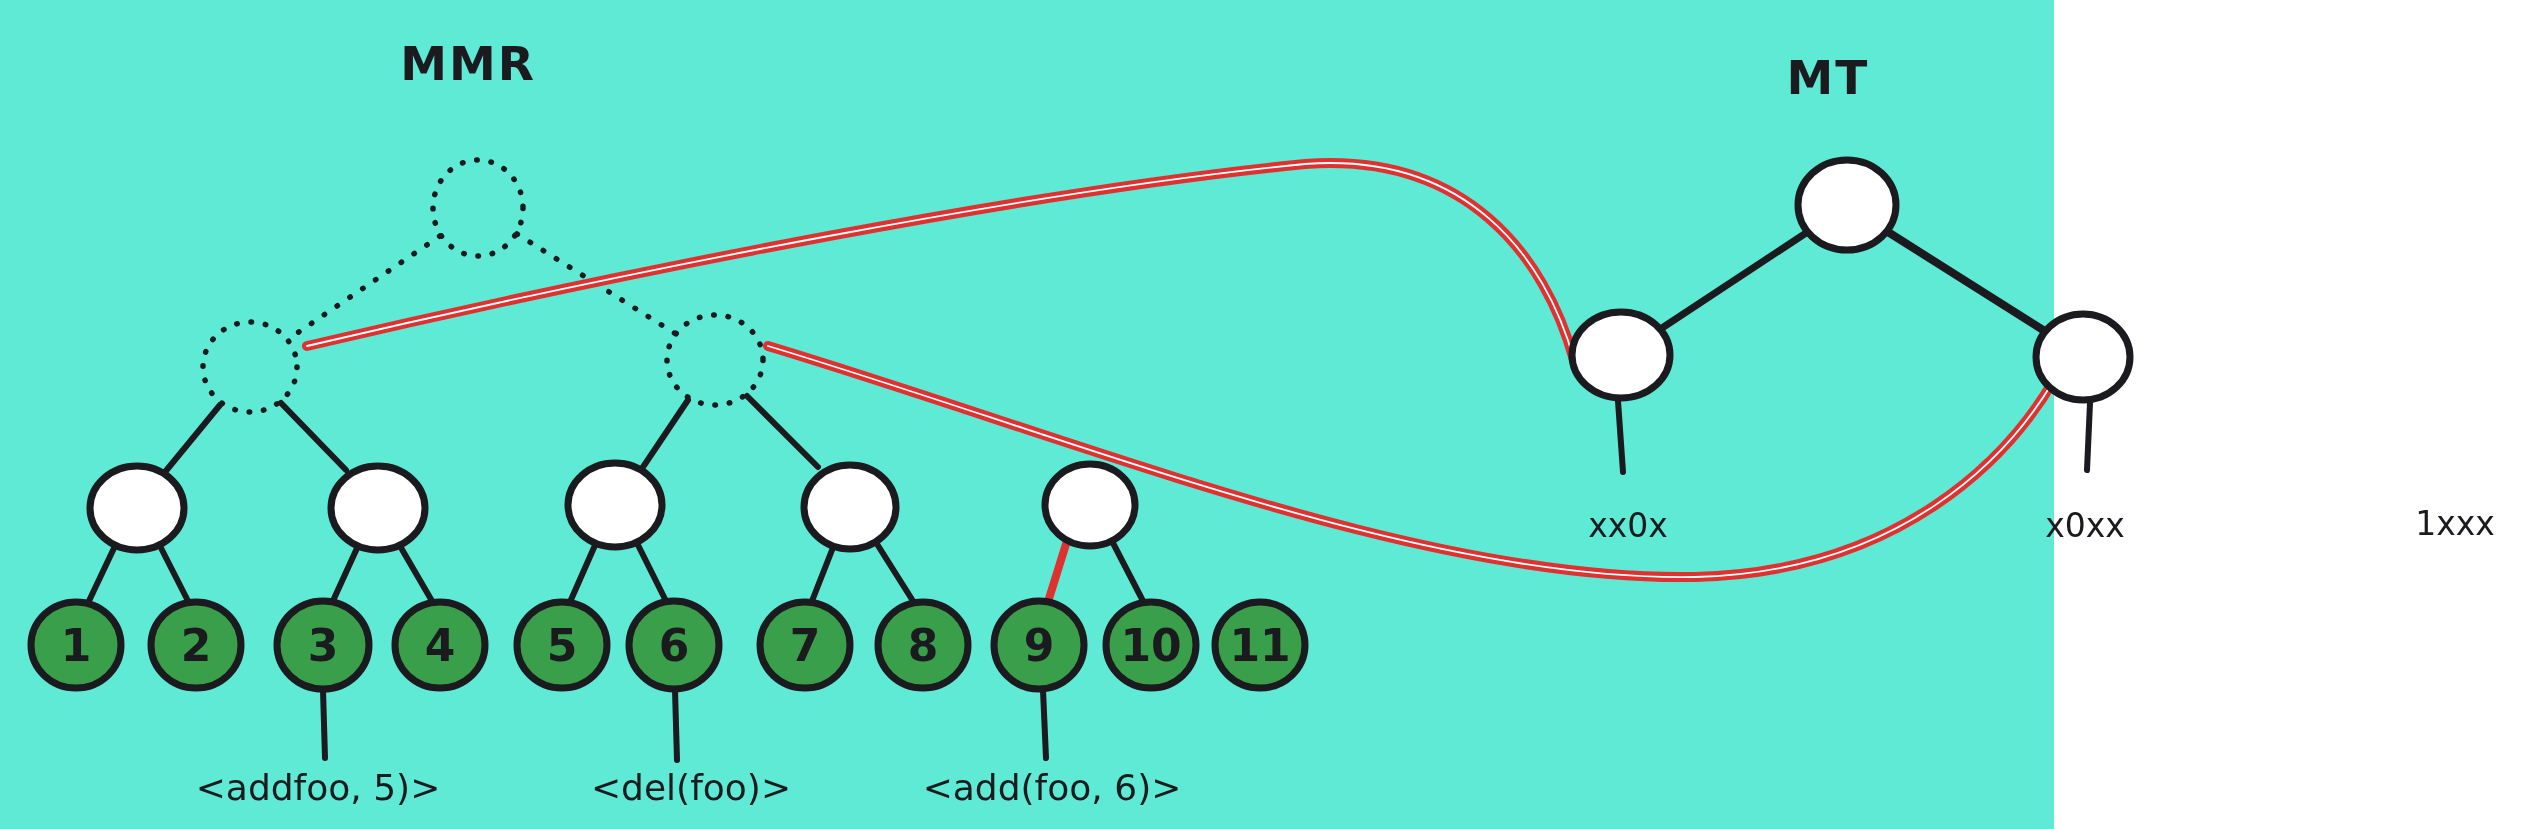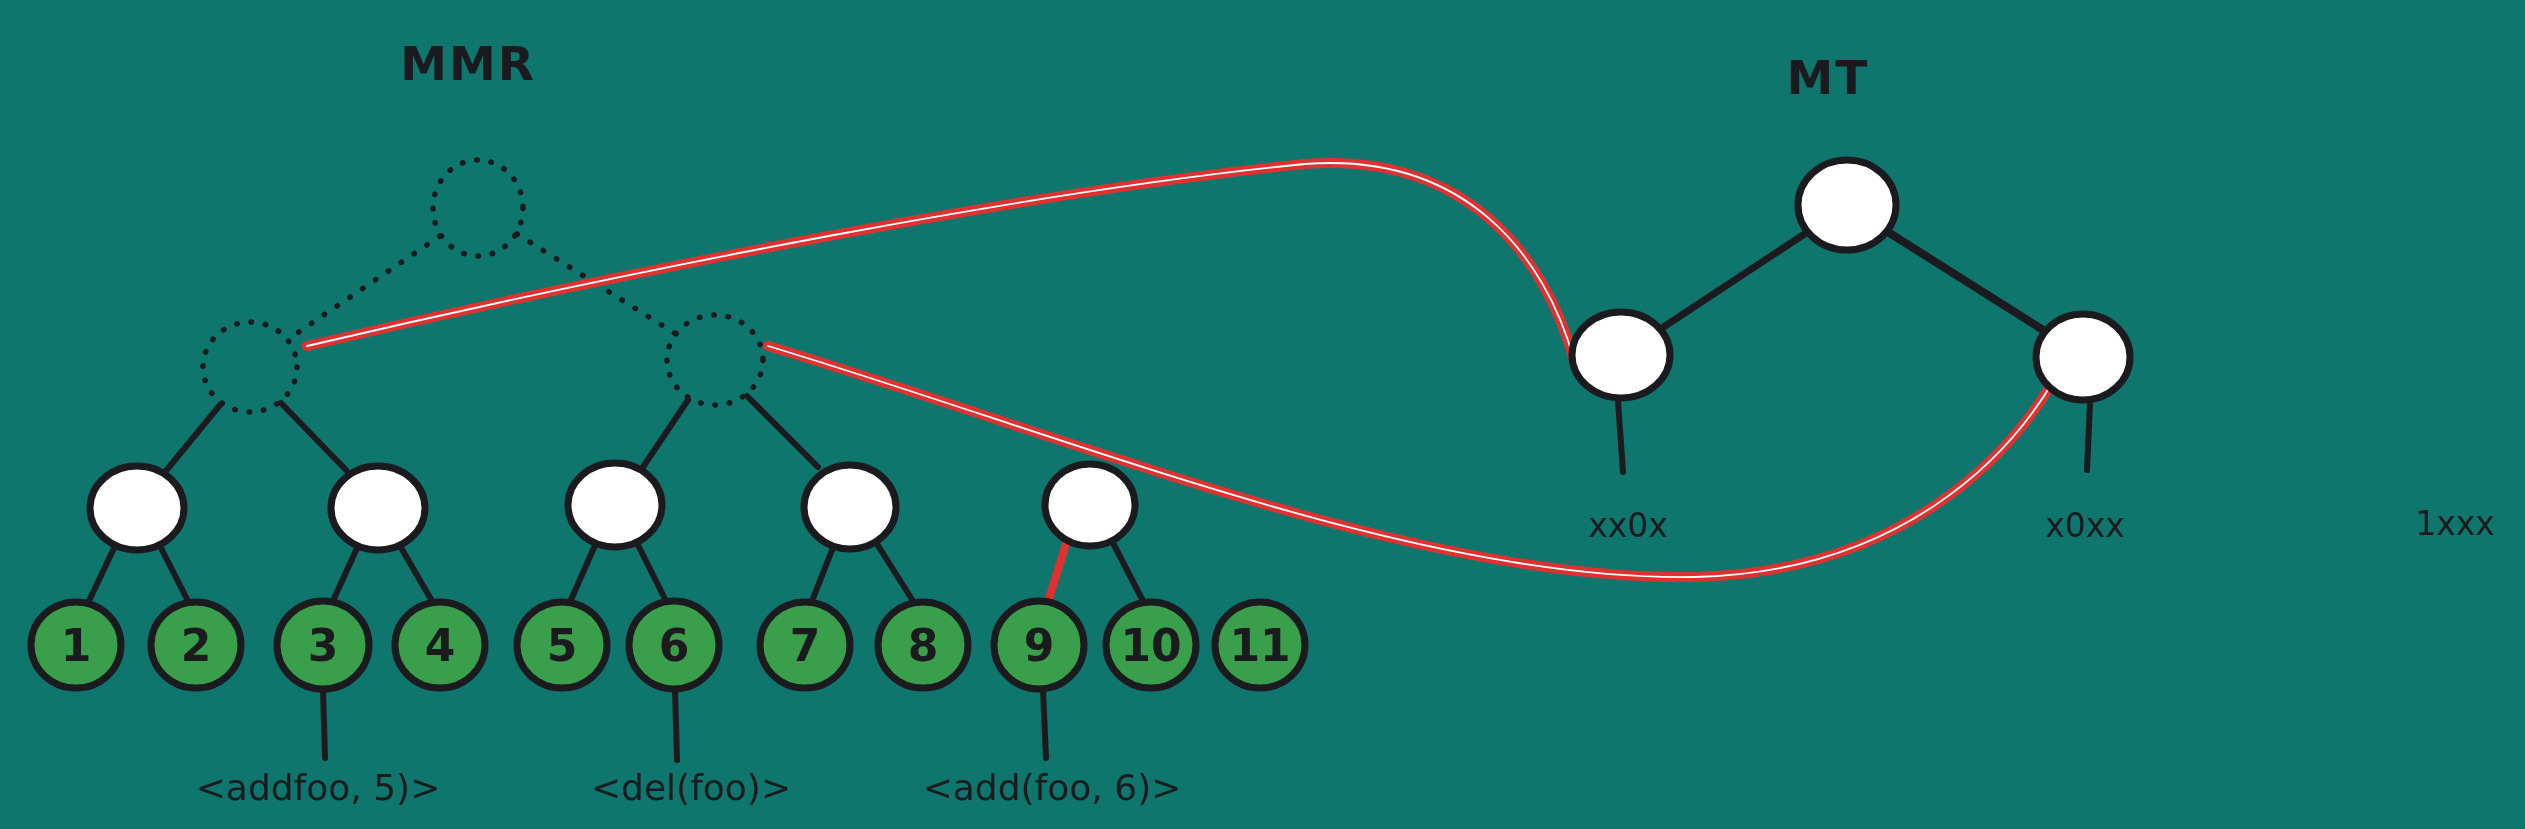--- a/index.html
+++ b/index.html
@@ -1,17 +1,17 @@
 <!DOCTYPE html>
 <html style="--leaf-green: #399f4a; --highlight-red: #e03131; --ink: #1b1b1f;"><head>
 <meta charset="utf-8">
 <style>
   html,body{margin:0;padding:0;background:#ffffff;}
   body{width:2525px;height:829px;overflow:hidden;font-family:"DejaVu Sans",sans-serif;}
-  .canvas-wrap{position:relative;width:2525px;height:829px;background:#0f766e;}
+  .canvas-wrap{position:relative;width:2054px;height:829px;background:#5eead4;}
   svg{display:block;}
   text{font-family:"DejaVu Sans",sans-serif;fill:var(--ink,#1b1b1f);}
   .title-text{font-size:47px;font-weight:bold;letter-spacing:2px;}
   .leaf-num{font-size:44px;font-weight:bold;}
   .op-label{font-size:36px;font-weight:500;}
   .mt-label{font-size:33px;font-weight:500;}
   .solid-node{fill:#ffffff;stroke:var(--ink,#1b1b1f);stroke-width:7;}
   .leaf-node{fill:var(--leaf-green,#399f4a);stroke:var(--ink,#1b1b1f);stroke-width:7;}
   .dotted-node{fill:none;stroke:var(--ink,#1b1b1f);stroke-width:5.5;stroke-linecap:round;stroke-dasharray:0.5 14;}
   .edge{stroke:var(--ink,#1b1b1f);stroke-width:6;stroke-linecap:round;fill:none;}

